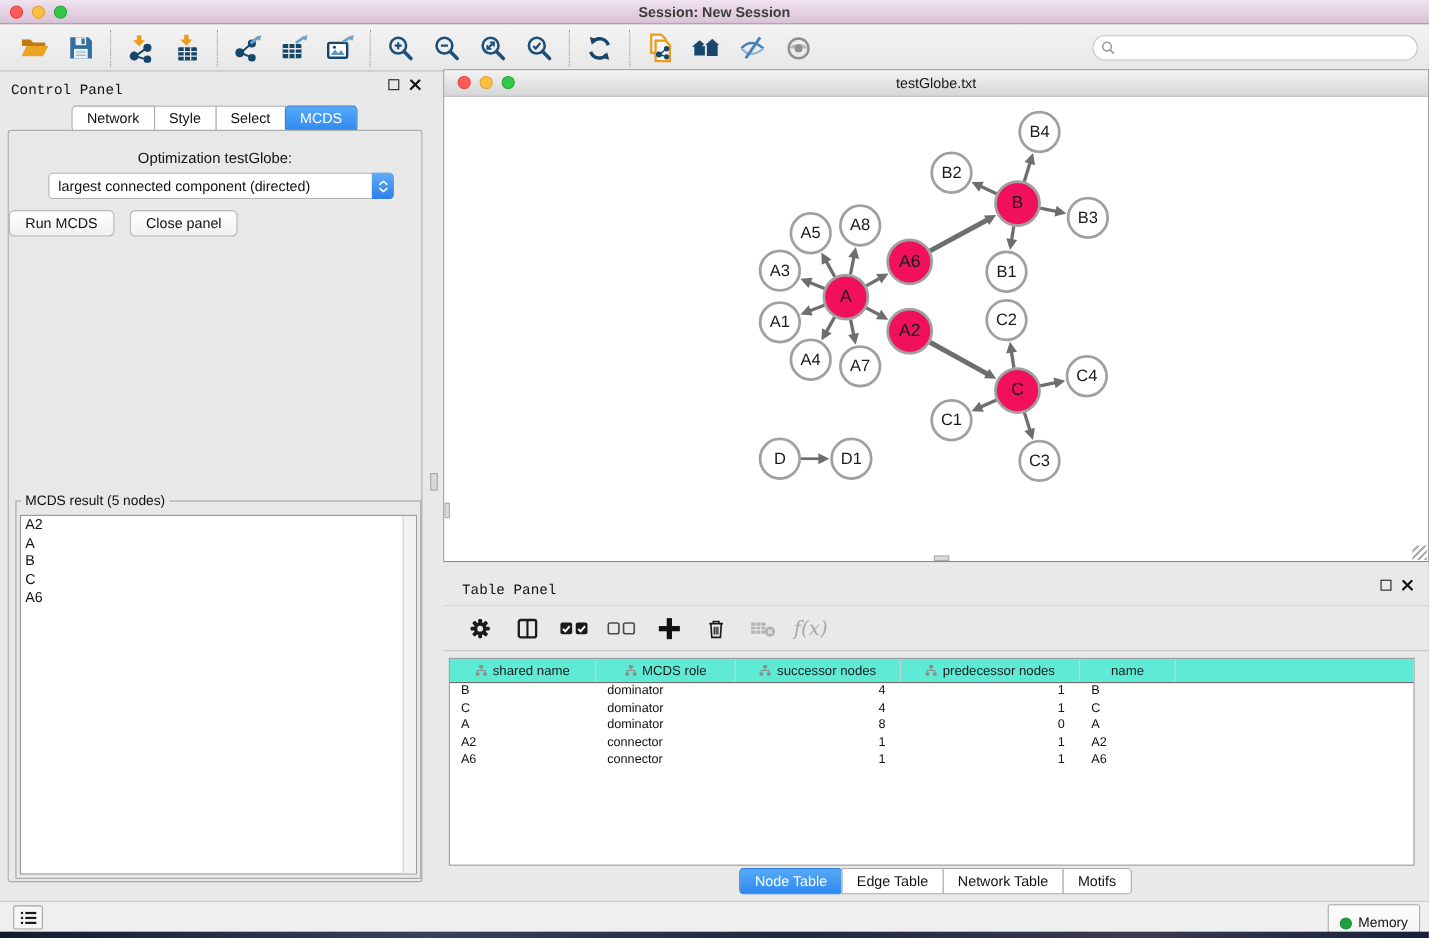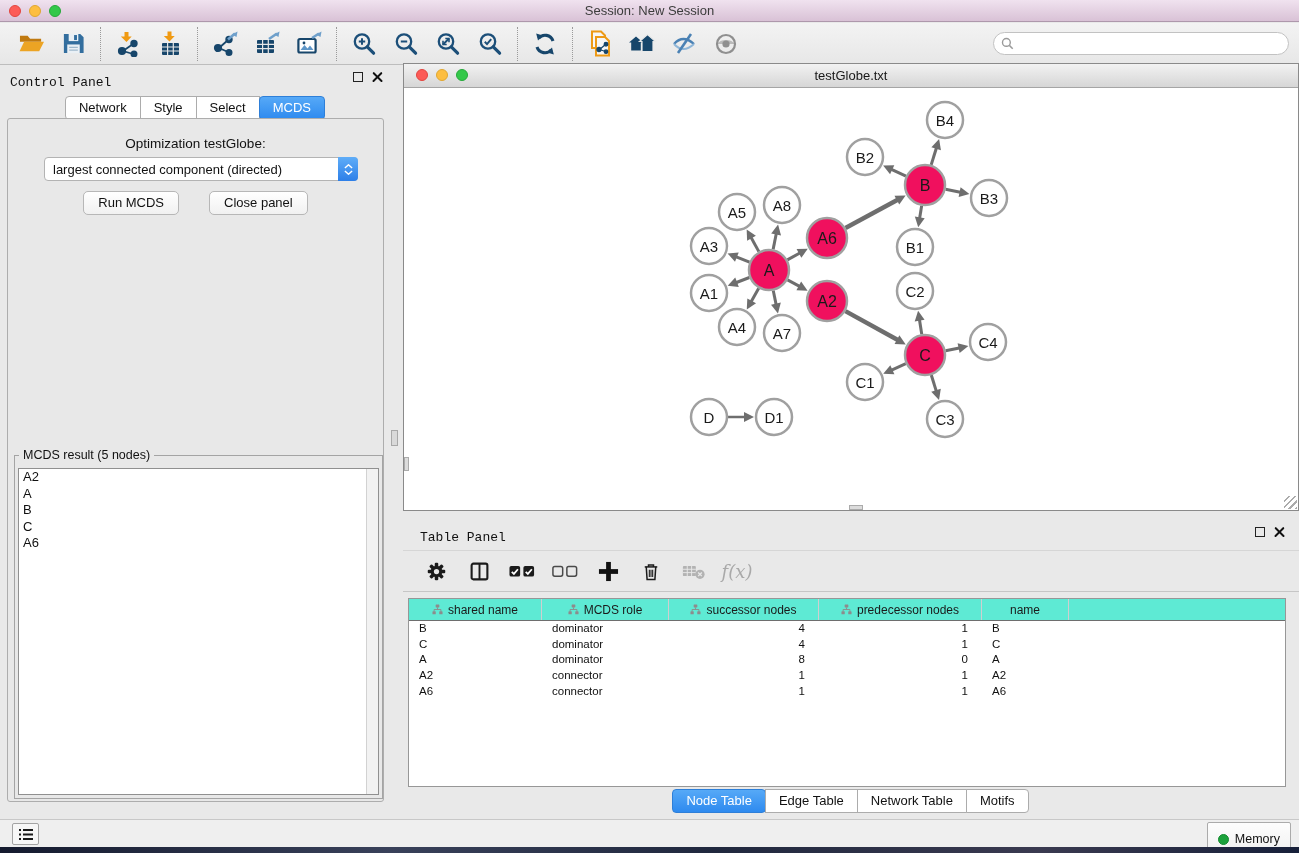--- a/index.html
+++ b/index.html
@@ -3,21 +3,21 @@
 <meta charset="utf-8">
 <style>
   * { box-sizing: border-box; margin: 0; padding: 0; }
   body { font-family: "Liberation Sans", sans-serif; background:#444; }
   .app { position:relative; width:1299px; height:853px; background:#E9E9E9; overflow:hidden; }
 
   
   .titlebar { position:absolute; left:0; top:0; width:100%; height:22px;
     background:linear-gradient(#F0E2EF,#D9C2D6); border-bottom:1px solid #AE98AC;
     display:flex; align-items:center; justify-content:center; }
-  .titlebar .title { font-size:13px; color:#3c3c3c; }
+  .titlebar .title { font-size:13px; color:#3c3c3c;font-weight:bold; }
   .lights { position:absolute; left:9px; top:5px; display:flex; gap:8px; }
   .light { width:12px; height:12px; border-radius:50%; }
   .light.red { background:#FC5B57; border:1px solid #E2453F; }
   .light.yellow { background:#FDBE41; border:1px solid #E0A730; }
   .light.green { background:#34C84A; border:1px solid #26A93A; }
 
   
   .toolbar { position:absolute; left:0; top:23px; width:100%; height:42px;
     background:linear-gradient(#F3F3F3,#E7E7E7); border-bottom:1px solid #BDBDBD;
     display:flex; align-items:center; padding:0 10px; }
@@ -46,21 +46,21 @@
   .tab.active { background:linear-gradient(#56A9F7,#2E8AEF); border-color:#2E7FD8; color:#fff; border-radius:4px; }
 
   .cp-content { position:absolute; left:7px; right:7px; top:53px; bottom:14px;
     border:1px solid #ADADAD; border-radius:3px; background:#E8E8E8; }
   .opt-label { text-align:center; margin-top:17px; font-size:13.5px; color:#111; }
   .dropdown { position:absolute; left:36px; top:38px; width:314px; height:24px; background:#fff;
     border:1px solid #B3B3B3; border-radius:4px; display:flex; align-items:center; }
   .dropdown .dval { flex:1; font-size:13px; padding-left:8px; color:#111; white-space:nowrap; }
   .dropdown .spin { width:20px; height:24px; margin-right:-1px; border-radius:0 4px 4px 0;
     background:linear-gradient(#5FADF8,#2D7FE8); display:flex; flex-direction:column; align-items:center; justify-content:center; gap:1px; }
-  .btn-row { position:absolute; left:0; right:0; top:72px; display:flex; justify-content:center; gap:30px; }
+  .btn-row { position:absolute; left:0; right:0; top:72px; display:flex; gap:14px; }
   .btn { font-size:13px; padding:3px 14px 4px; background:linear-gradient(#FFFFFF,#F1F1F1);
     border:1px solid #B7B7B7; border-radius:5px; color:#111; }
 
   .fieldset { position:absolute; left:6px; right:0px; top:336px; bottom:2px; border:1px solid #A4A4A4; }
   .legend { position:absolute; left:4px; top:-8px; background:#E8E8E8; padding:0 4px; font-size:12.5px; color:#111; }
   .mcds-list { position:absolute; left:3px; right:3px; top:12px; bottom:3px; background:#fff; border:1px solid #909090; }
   .mcds-scroll { position:absolute; right:0; top:0; bottom:0; width:12px; background:#F2F2F2; border-left:1px solid #D2D2D2; }
   .list-item { font-size:13px; line-height:16.5px; padding-left:4px; color:#111; }
 
   

